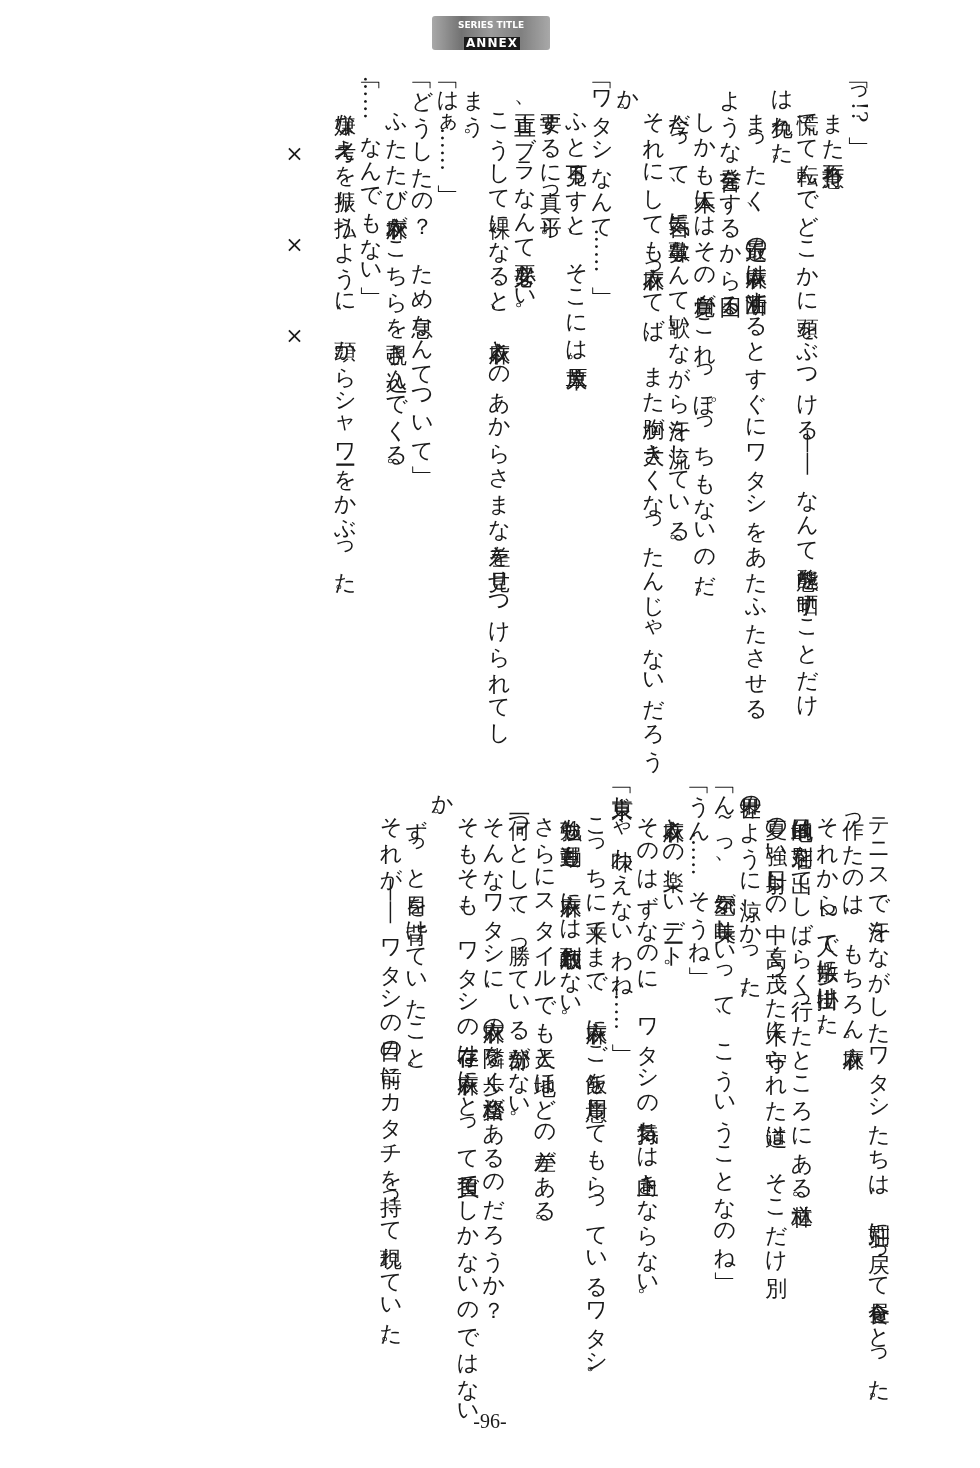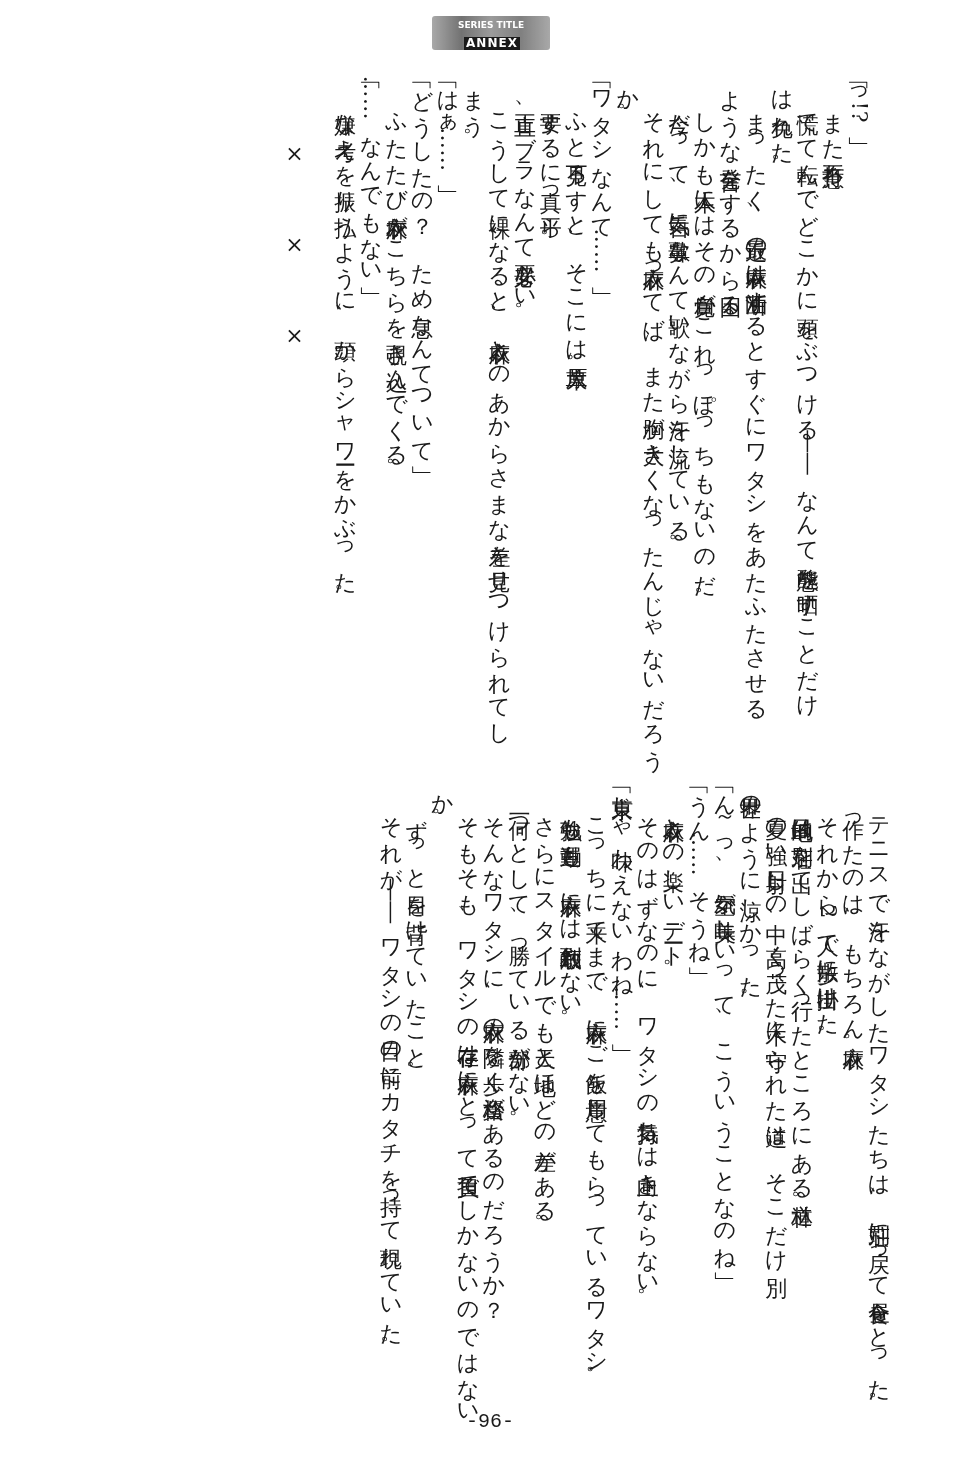--- a/index.html
+++ b/index.html
@@ -5,21 +5,21 @@
   html, body { margin: 0; padding: 0; background: #ffffff; }
   body { width: 980px; height: 1468px; position: relative; overflow: hidden; font-family: "DejaVu Serif", "Liberation Serif", serif; color: #1a1a1a; }
   .header-logo { position: absolute; left: 432px; top: 8px; width: 118px; height: 44px; }
   .logo-top { position: absolute; left: 0; top: 8px; width: 118px; height: 34px; background: linear-gradient(90deg,#9a9a9a,#5a5a5a,#8a8a8a,#6a6a6a,#9a9a9a); border-radius: 3px; opacity: 0.85; color: #fff; font-size: 9px; text-align: center; line-height: 18px; font-family: "DejaVu Sans", sans-serif; font-weight: bold; overflow: hidden; white-space: nowrap; }
   .logo-bottom { position: absolute; left: 32px; top: 29px; width: 56px; height: 13px; background: #1a1a1a; color: #fff; font-size: 12px; text-align: center; line-height: 13px; font-family: "DejaVu Sans", sans-serif; font-weight: bold; letter-spacing: 1px; }
   .block { position: absolute; display: flex; flex-direction: row-reverse; }
   .block-top { right: 108px; top: 75px; height: 620px; }
   .block-bottom { right: 88px; top: 780px; height: 620px; }
   .col { writing-mode: vertical-rl; width: 25.7px; font-size: 22px; line-height: 25.7px; letter-spacing: 0.4px; white-space: pre; overflow: visible; }
   .col.sep { letter-spacing: 0; }
-  .page-number { position: absolute; left: 0; width: 980px; top: 1410px; text-align: center; font-size: 20px; font-family: Liberation Mono, monospace; }
+  .page-number { position: absolute; left: 0; width: 980px; top: 1410px; text-align: center; font-size: 20px; font-family: Liberation Serif, serif; }
 </style>
 </head>
 <body>
 
 <div class="header-logo">
   <div class="logo-top">SERIES TITLE</div>
   <div class="logo-bottom">ANNEX</div>
 </div>
 
 <div class="block block-top">

